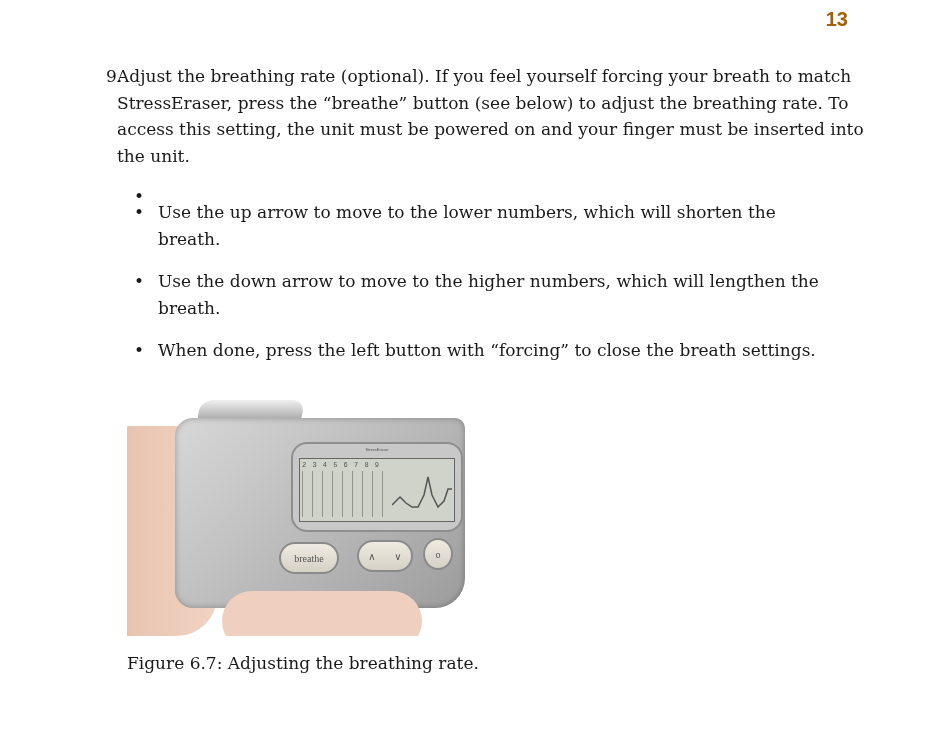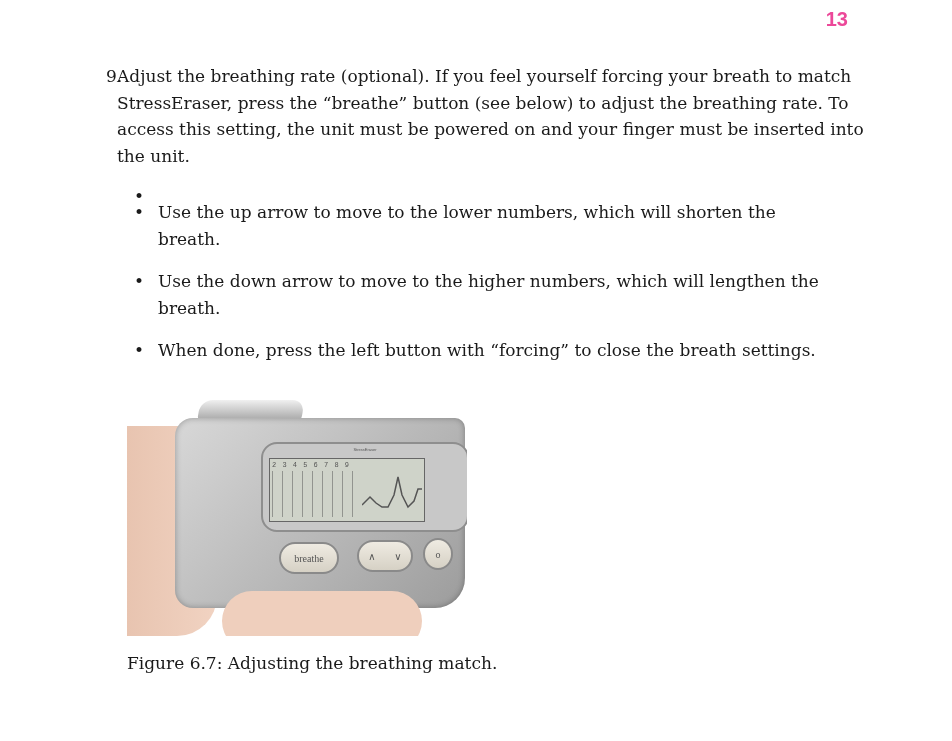--- a/index.html
+++ b/index.html
@@ -1,31 +1,31 @@
 <!DOCTYPE html>
 <html><head>
 <meta charset="utf-8">
 <style>
   html, body { margin:0; padding:0; background:#ffffff; }
   body { width:952px; height:741px; position:relative; overflow:hidden; font-family:"DejaVu Serif", serif; color:#1a1a1a; }
-  .page-number { position:absolute; right:104px; top:8px; font-family:"Liberation Sans", sans-serif; font-weight:bold; font-size:20px; color:#ec4899; }
+  .page-number { position:absolute; right:104px; top:8px; font-family:"Liberation Sans", sans-serif; font-weight:bold; font-size:20px; color:#a16207; }
   .step { position:absolute; left:106px; top:63px; width:760px; font-size:17px; line-height:26.5px; }
   .step-num { position:absolute; left:0; top:0; }
   .step-text { margin-left:11px; }
   .bullets { position:absolute; left:130px; top:183px; width:700px; list-style:none; margin:0; padding:0; font-size:17px; line-height:26.5px; }
   .bullets li { position:relative; padding-left:28px; margin-bottom:16px; }
   .bullets li .dot { position:absolute; left:4px; top:0; }
   .figure { position:absolute; left:127px; top:396px; width:340px; height:240px; overflow:hidden; background:#ffffff; }
   .caption { position:absolute; left:127px; top:653px; font-size:17px; }
   
   .hand { position:absolute; left:0; top:30px; width:90px; height:210px; background:linear-gradient(90deg,#e8c4b0,#f1d3c2); border-radius:0 40px 40px 0; }
   .thumb { position:absolute; left:95px; top:195px; width:200px; height:60px; background:#efcfbd; border-radius:40px; }
   .clip { position:absolute; left:72px; top:4px; width:104px; height:20px; background:linear-gradient(#f0f0f0,#a8a8a8); border-radius:12px 12px 4px 4px; transform:skewX(-10deg); }
   .body-dev { position:absolute; left:48px; top:22px; width:290px; height:190px; background:linear-gradient(135deg,#d8d8d8,#b5b5b5 60%,#9c9c9c); border-radius:18px 10px 30px 18px; box-shadow:inset 0 0 6px rgba(0,0,0,0.3); }
-  .screen-frame { position:absolute; left:86px; top:24px; width:168px; height:86px; background:#c8c8c8; border:2px solid #8e8e8e; border-radius:16px;padding-left:36px; }
+  .screen-frame { position:absolute; left:116px; top:24px; width:168px; height:86px; background:#c8c8c8; border:2px solid #8e8e8e; border-radius:16px; }
   .screen { position:absolute; left:6px; top:14px; width:154px; height:62px; background:#cfd3c9; border:1px solid #666; }
   .brand { position:absolute; left:0; right:0; top:3px; text-align:center; font-family:"Liberation Sans", sans-serif; font-size:4px; color:#555; }
   .digits { position:absolute; left:2px; top:2px; font-family:"Liberation Mono", monospace; font-size:7px; color:#555; letter-spacing:1px; }
   .bars { position:absolute; left:2px; top:12px; width:88px; height:46px; background:repeating-linear-gradient(90deg,#555 0 1px,transparent 1px 10px); opacity:0.5; }
   .wave { position:absolute; right:2px; top:12px; width:60px; height:46px; }
   .btn { position:absolute; font-family:Liberation Serif, serif; font-size:10px; color:#555; background:linear-gradient(#efebe2,#d6d1c5); border:2px solid #8a8a8a; border-radius:16px; display:flex; align-items:center; justify-content:center; }
 </style>
 </head>
 <body>
 
@@ -60,13 +60,13 @@
     <div class="btn" style="left:104px;top:124px;width:56px;height:28px;">breathe</div>
     <div class="btn" style="left:182px;top:122px;width:52px;height:28px;justify-content:space-around;">
       <span>∧</span>
       <span>∨</span>
     </div>
     <div class="btn" style="left:248px;top:120px;width:26px;height:28px;border-radius:50%;">o</div>
   </div>
   <div class="thumb"></div>
 </div>
 
-<div class="caption">Figure 6.7: Adjusting the breathing match.</div>
+<div class="caption">Figure 6.7: Adjusting the breathing rate.</div>
 
 </body></html>

